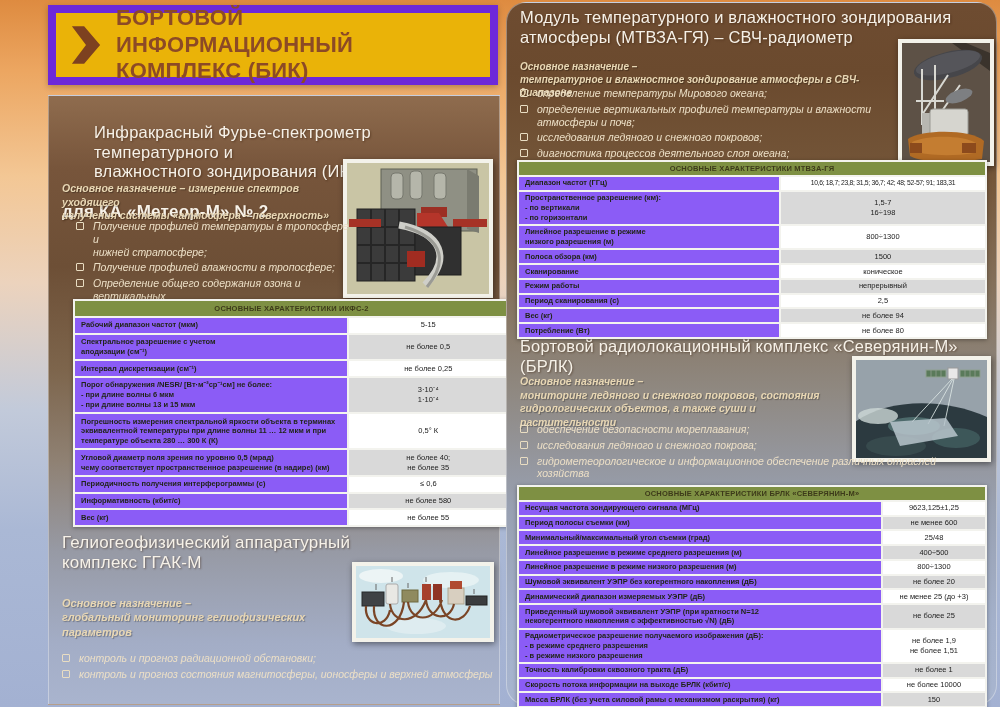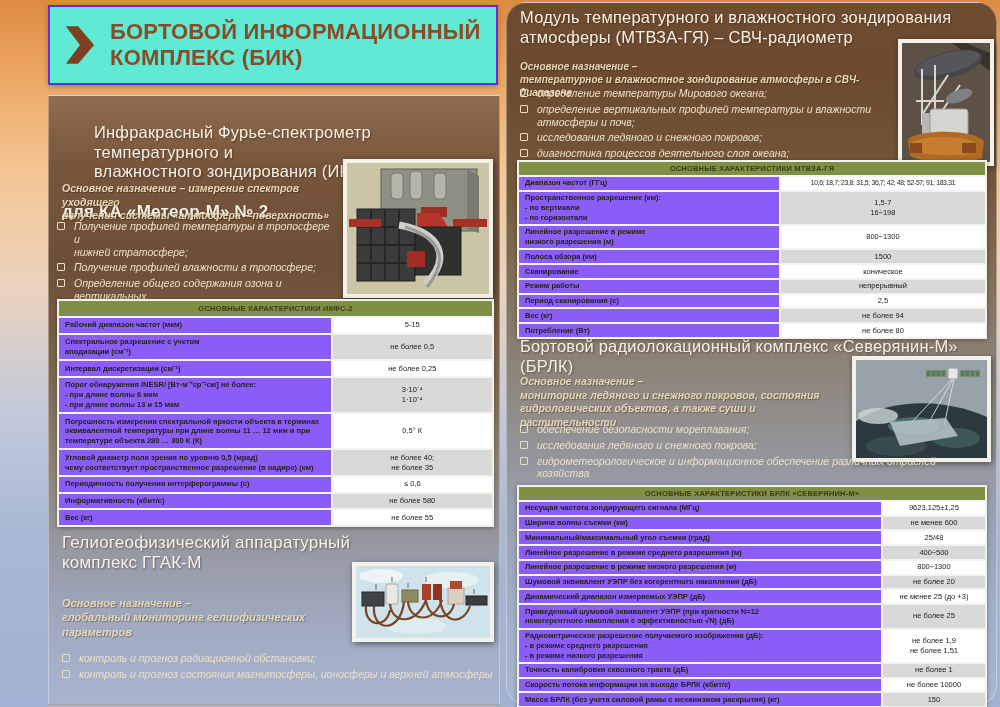--- a/index.html
+++ b/index.html
@@ -3,21 +3,21 @@
 <meta charset="utf-8">
 <style>
   html,body{margin:0;padding:0;}
   body{
     width:1000px;height:707px;position:relative;overflow:hidden;
     font-family:"Liberation Sans",sans-serif;
     background:linear-gradient(180deg,#de8b40 0%,#eca661 10%,#f3c795 25%,#ecd3bd 40%,#c2cada 58%,#aab8d5 75%,#a3b1d2 100%);
   }
   .banner{
     position:absolute;left:48px;top:5px;width:450px;height:80px;box-sizing:border-box;
-    background:#5eead4;border:2px solid #6d28d9;box-shadow:0 2px 6px rgba(0,0,0,.25);
+    background:#eab308;border:8px solid #6d28d9;box-shadow:0 2px 6px rgba(0,0,0,.25);
     display:flex;align-items:center;padding:0 10px 0 14px;
   }
   .banner-title{font-size:22px;font-weight:bold;color:#8c4a26;line-height:1.2;margin-left:14px;letter-spacing:.2px;}
   .panel{position:absolute;box-sizing:border-box;border:1px solid rgba(255,255,255,.35);}
   #panel-left{
     left:48px;top:95px;width:452px;height:610px;
     background:linear-gradient(180deg,#8f6c4e 0%,#77553b 12%,#6d4f36 28%,#7d654c 45%,#8f8173 60%,#979aa5 75%,#a3adc6 90%,#a9b4ce 100%);
   }
   #panel-right{
     left:506px;top:2px;width:491px;height:703px;
@@ -90,42 +90,42 @@
       <rect x="68" y="64" width="46" height="48" fill="#303030" stroke="#1e1e1e"></rect>
       <rect x="60" y="88" width="18" height="16" fill="#a12c21"></rect>
       <path d="M52 62 C 96 70 104 96 78 122" stroke="#cfcfc9" stroke-width="7" fill="none"></path>
       <path d="M58 64 C 98 76 100 100 80 124" stroke="#9a9a94" stroke-width="3" fill="none"></path>
     </svg>
   </div>
 
   <div class="abs purpose" style="left:13px;top:86px;width:276px;">Основное назначение – измерение спектров уходящего
 излучения системы «атмосфера – поверхность»</div>
 
-  <div class="abs bullets" style="left:8px;top:124px;width:280px;">
+  <div class="abs bullets" style="left:27px;top:124px;width:280px;">
     <div class="bullet">
         <span class="sq"></span>
         <span class="txt">Получение профилей температуры в тропосфере и
 нижней стратосфере;</span>
       </div>
     <div class="bullet">
         <span class="sq"></span>
         <span class="txt">Получение профилей влажности в тропосфере;</span>
       </div>
     <div class="bullet">
         <span class="sq"></span>
         <span class="txt">Определение общего содержания озона и вертикальных
 профилей содержания О3  в озоновом слое;</span>
       </div>
     <div class="bullet">
         <span class="sq"></span>
         <span class="txt">Определение температуры подстилающей поверхности</span>
       </div>
   </div>
 
-  <table class="abs spec t-ikfs" style="left:8px;top:203px;width:437px;">
+  <table class="abs spec t-ikfs" style="left:24px;top:203px;width:437px;">
     <colgroup>
         <col style="width:63%">
         <col>
       </colgroup>
     <tbody>
         <tr>
           <td class="thead" colspan="2">ОСНОВНЫЕ ХАРАКТЕРИСТИКИ ИКФС-2</td>
         </tr>
     <tr>
           <td class="lbl">Рабочий диапазон частот (мкм)</td>
@@ -357,21 +357,21 @@
       </colgroup>
     <tbody>
         <tr>
           <td class="thead" colspan="2">ОСНОВНЫЕ ХАРАКТЕРИСТИКИ БРЛК «СЕВЕРЯНИН-М»</td>
         </tr>
     <tr>
           <td class="lbl">Несущая частота зондирующего сигнала (МГц)</td>
           <td class="val">9623,125±1,25</td>
         </tr>
     <tr>
-          <td class="lbl">Ширина волны съемки (км)</td>
+          <td class="lbl">Период полосы съемки (км)</td>
           <td class="val alt">не менее 600</td>
         </tr>
     <tr>
           <td class="lbl">Минимальный/максимальный угол съемки (град)</td>
           <td class="val">25/48</td>
         </tr>
     <tr>
           <td class="lbl">Линейное разрешение в режиме среднего разрешения (м)</td>
           <td class="val alt">400÷500</td>
         </tr>

